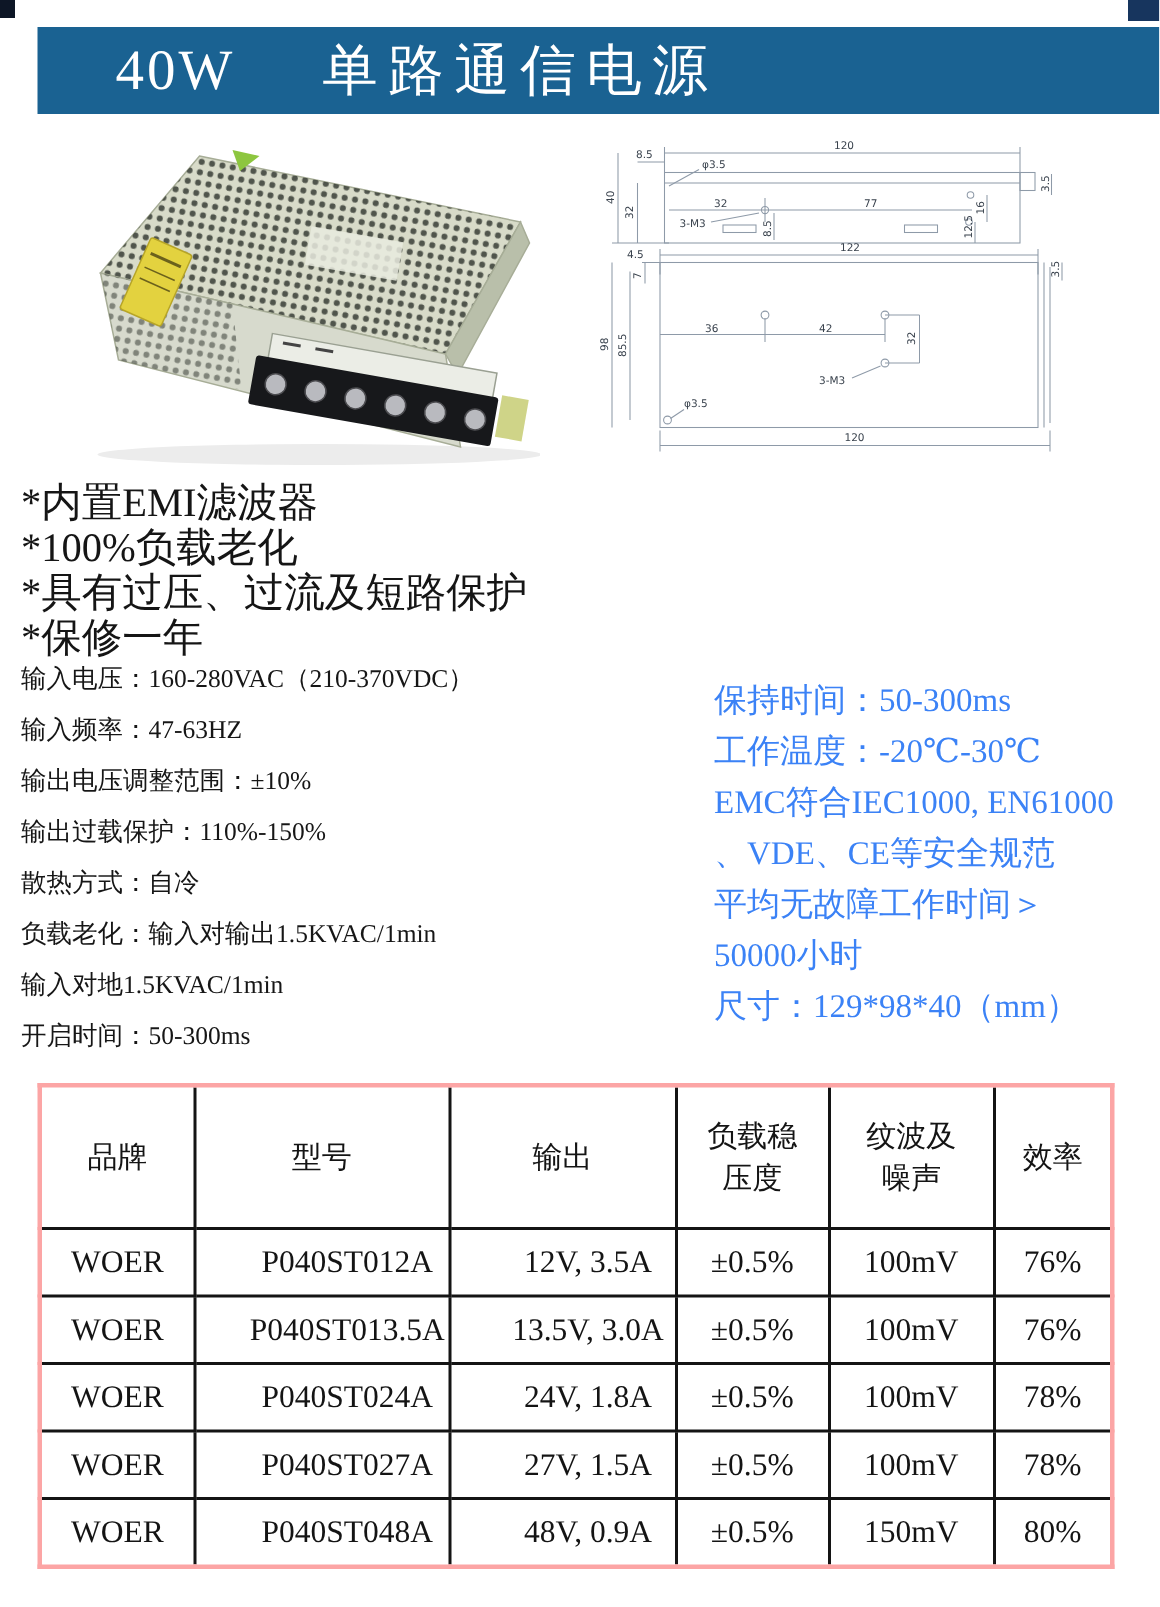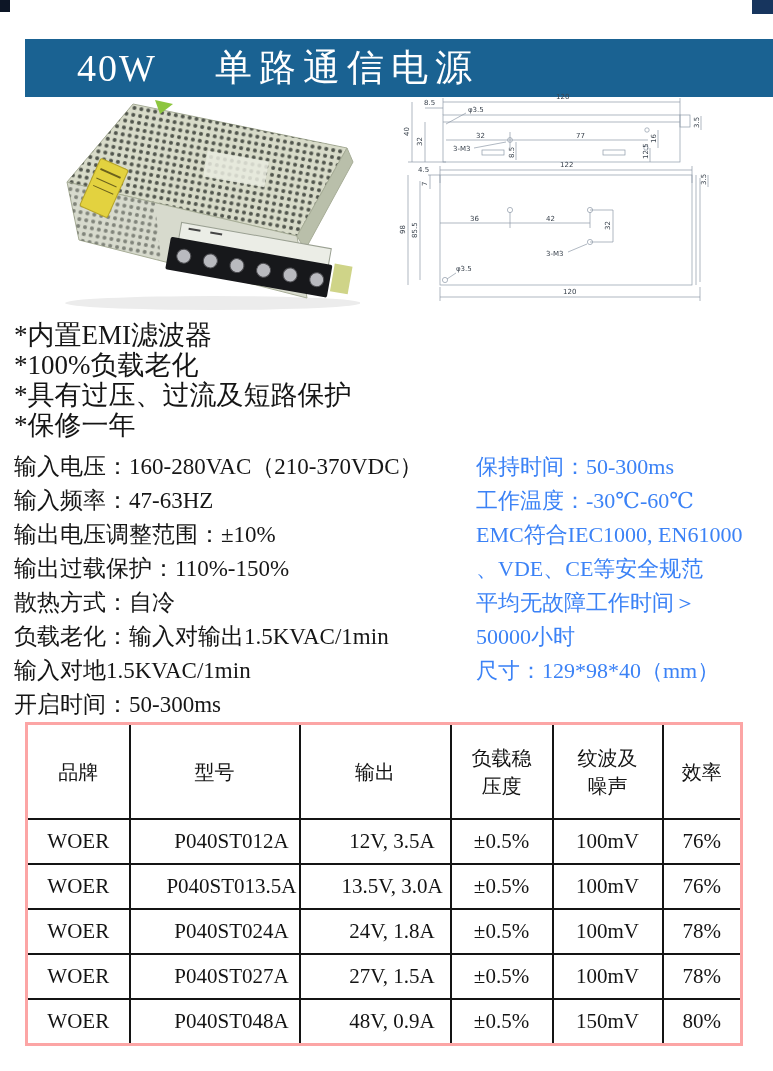--- a/index.html
+++ b/index.html
@@ -3,33 +3,33 @@
 <meta charset="utf-8">
 <style>
   html,body{margin:0;padding:0;background:#fff;}
   .page{position:relative;width:773px;height:1071px;background:#ffffff;overflow:hidden;
         font-family:"Liberation Serif","DejaVu Serif",serif;color:#1b1b1b;}
   
   .mark-tl{position:absolute;left:0;top:0;width:10px;height:12px;background:#0d1626;}
   .mark-tr{position:absolute;right:0;top:0;width:21px;height:14px;background:#17355e;}
   
   .banner{position:absolute;left:25px;top:18px;right:0;height:58px;background:#1a6292;
-          display:flex;align-items:center;color:#ffffff;margin-top:21px;}
+          display:flex;align-items:center;color:#ffffff;}
   .banner .watt{margin-left:52px;font-size:38px;letter-spacing:2px;}
   .banner .pname{margin-left:58px;font-size:37px;letter-spacing:7px;}
   
   .photo{position:absolute;left:55px;top:98px;width:305px;height:214px;}
   .dwg{position:absolute;left:398px;top:88px;width:375px;height:228px;}
   .dwg text{font-size:7px;fill:#39424d;font-family:"DejaVu Sans",sans-serif;}
   .dwg line,.dwg rect.f,.dwg path,.dwg circle{stroke:#8e9aa8;stroke-width:0.7;fill:none;}
   
   .features{position:absolute;left:14px;top:320px;font-size:27px;line-height:30px;color:#151515;}
   .features div{white-space:nowrap;}
   
-  .specs-left{position:absolute;left:14px;top:450px;width:462px;font-size:23px;line-height:34px;color:#161616;}
+  .specs-left{position:absolute;left:14px;top:436px;width:462px;font-size:17px;line-height:34px;color:#161616;}
   .specs-right{position:absolute;left:476px;top:450px;width:297px;font-size:22px;line-height:34px;color:#3b82f6;}
   .specs-left div,.specs-right div{white-space:nowrap;}
   
   table.spec{position:absolute;left:25px;top:722px;width:631px;border-collapse:collapse;
              border:3px solid #fca5a5;table-layout:fixed;}
   table.spec th,table.spec td{border:2px solid #141414;font-weight:normal;
              font-size:20px;color:#141414;text-align:center;vertical-align:middle;}
   table.spec th{height:91px;white-space:pre-line;line-height:28px;}
   table.spec td{height:41px;font-size:21px;}
   td.al{text-align:left;padding-left:35px;}
@@ -189,21 +189,21 @@
     <div>输入频率：47-63HZ</div>
     <div>输出电压调整范围：±10%</div>
     <div>输出过载保护：110%-150%</div>
     <div>散热方式：自冷</div>
     <div>负载老化：输入对输出1.5KVAC/1min</div>
     <div>输入对地1.5KVAC/1min</div>
     <div>开启时间：50-300ms</div>
   </div>
   <div class="specs-right">
     <div>保持时间：50-300ms</div>
-    <div>工作温度：-30℃-60℃</div>
+    <div>工作温度：-20℃-30℃</div>
     <div>EMC符合IEC1000, EN61000</div>
     <div>、VDE、CE等安全规范</div>
     <div>平均无故障工作时间＞</div>
     <div>50000小时</div>
     <div>尺寸：129*98*40（mm）</div>
   </div>
 
   <table class="spec">
     <colgroup>
       <col style="width:103px">

